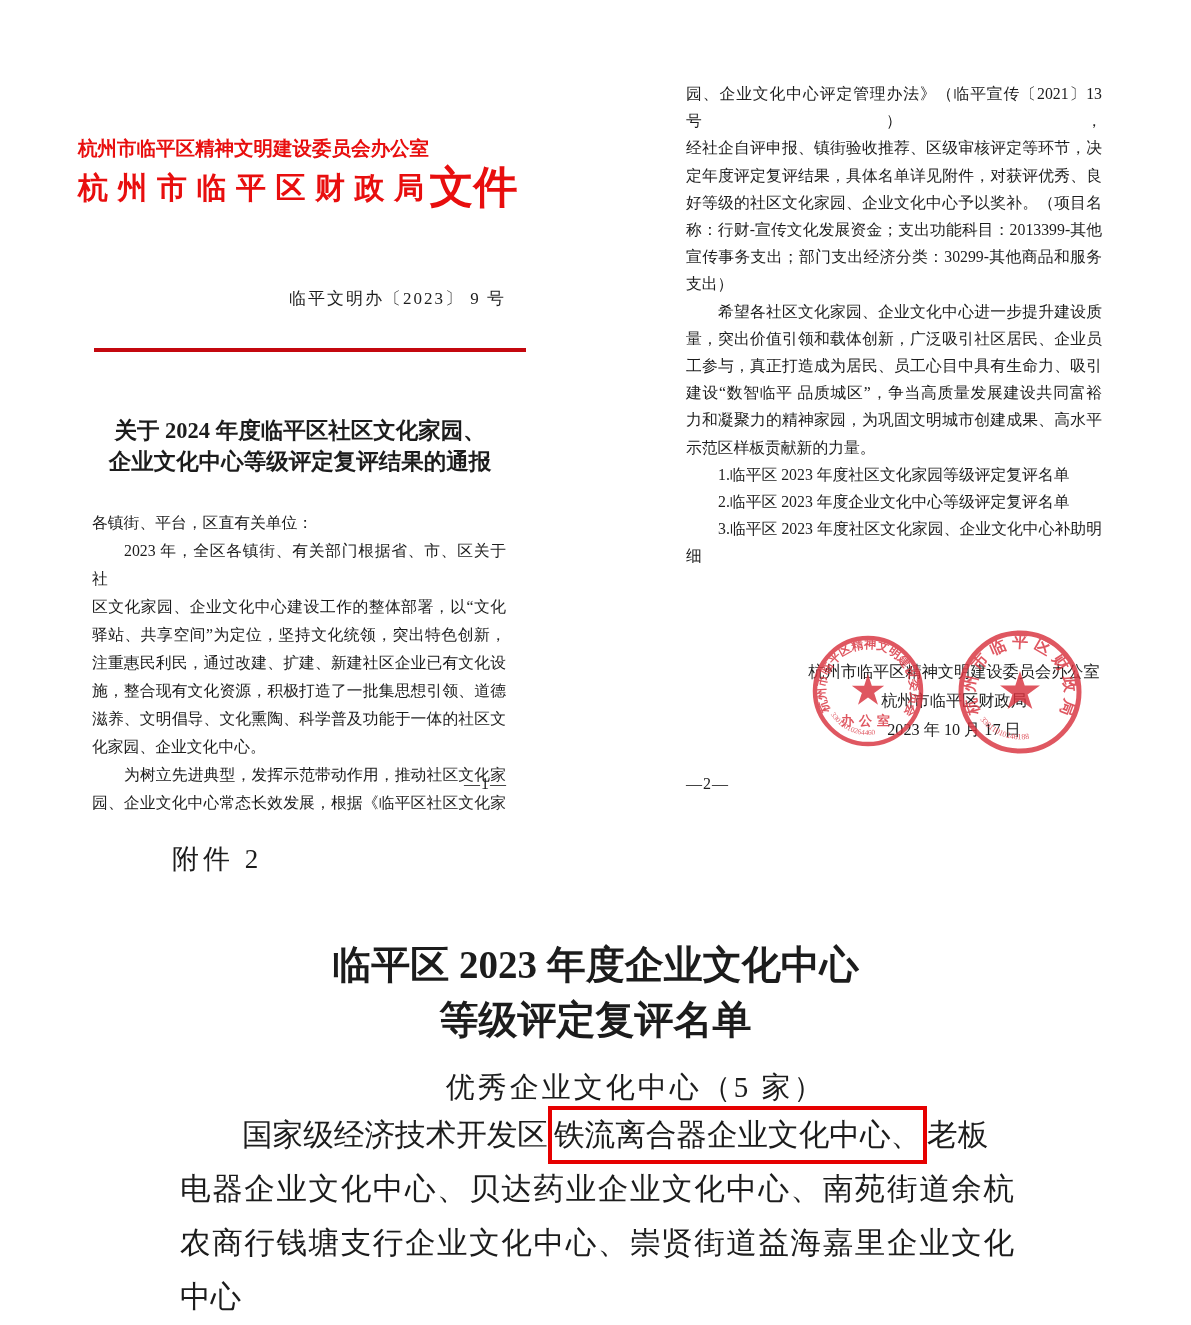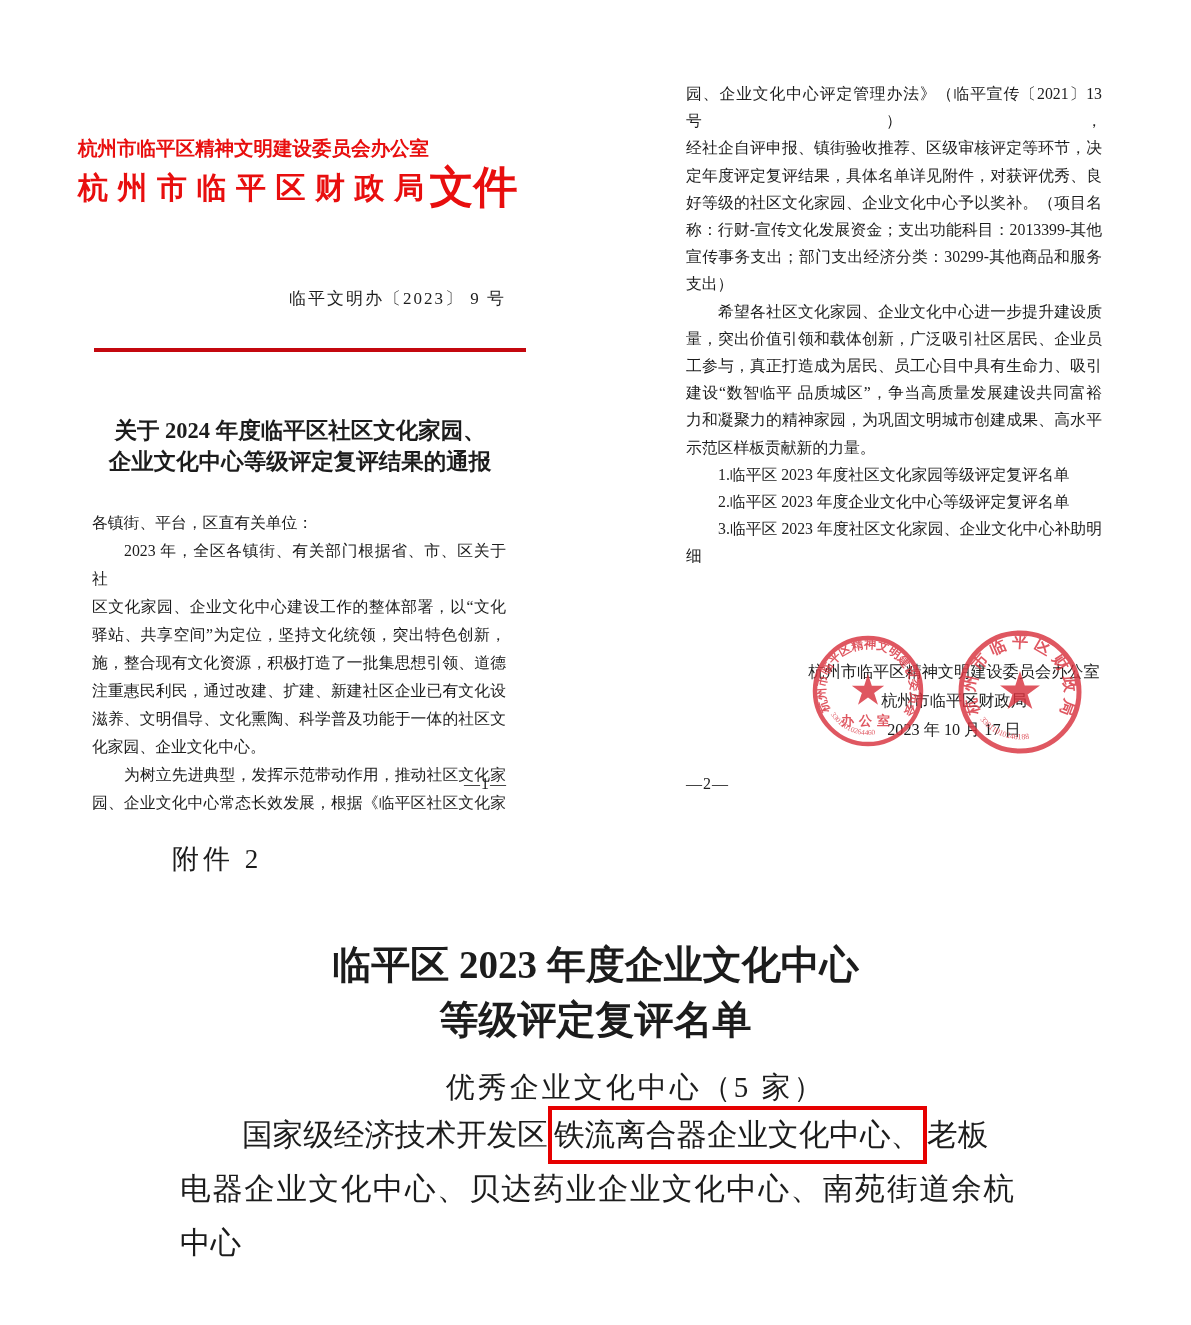--- a/index.html
+++ b/index.html
@@ -68,22 +68,22 @@
       <div>关于 2024 年度临平区社区文化家园、</div>
       <div>企业文化中心等级评定复评结果的通报</div>
     </div>
 
     <div class="body1">
       <div class="tline">各镇街、平台，区直有关单位：</div>
       <div>
           <div class="tline fill ind">2023 年，全区各镇街、有关部门根据省、市、区关于社</div>
           <div class="tline fill">区文化家园、企业文化中心建设工作的整体部署，以“文化</div>
           <div class="tline fill">驿站、共享空间”为定位，坚持文化统领，突出特色创新，</div>
+          <div class="tline fill">注重惠民利民，通过改建、扩建、新建社区企业已有文化设</div>
           <div class="tline fill">施，整合现有文化资源，积极打造了一批集思想引领、道德</div>
-          <div class="tline fill">注重惠民利民，通过改建、扩建、新建社区企业已有文化设</div>
           <div class="tline fill">滋养、文明倡导、文化熏陶、科学普及功能于一体的社区文</div>
           <div class="tline">化家园、企业文化中心。</div>
         </div>
       <div>
           <div class="tline fill ind">为树立先进典型，发挥示范带动作用，推动社区文化家</div>
           <div class="tline fill">园、企业文化中心常态长效发展，根据《临平区社区文化家</div>
         </div>
     </div>
 
     <div class="footer1">—1—</div>
@@ -162,17 +162,18 @@
       <div>临平区 2023 年度企业文化中心</div>
       <div>等级评定复评名单</div>
     </div>
     <div class="a2-sub">优秀企业文化中心（5 家）</div>
 
     <div class="a2-para">
       <div class="tline ind">
         <span>国家级经济技术开发区</span><span class="hl-box">铁流离合器企业文化中心、</span><span>老板</span>
       </div>
       <div class="tline fill">电器企业文化中心、贝达药业企业文化中心、南苑街道余杭</div>
+      <div class="tline fill">农商行钱塘支行企业文化中心、崇贤街道益海嘉里企业文化</div>
       <div class="tline">中心</div>
     </div>
   </div>
 
 </div>
 
 </body></html>

